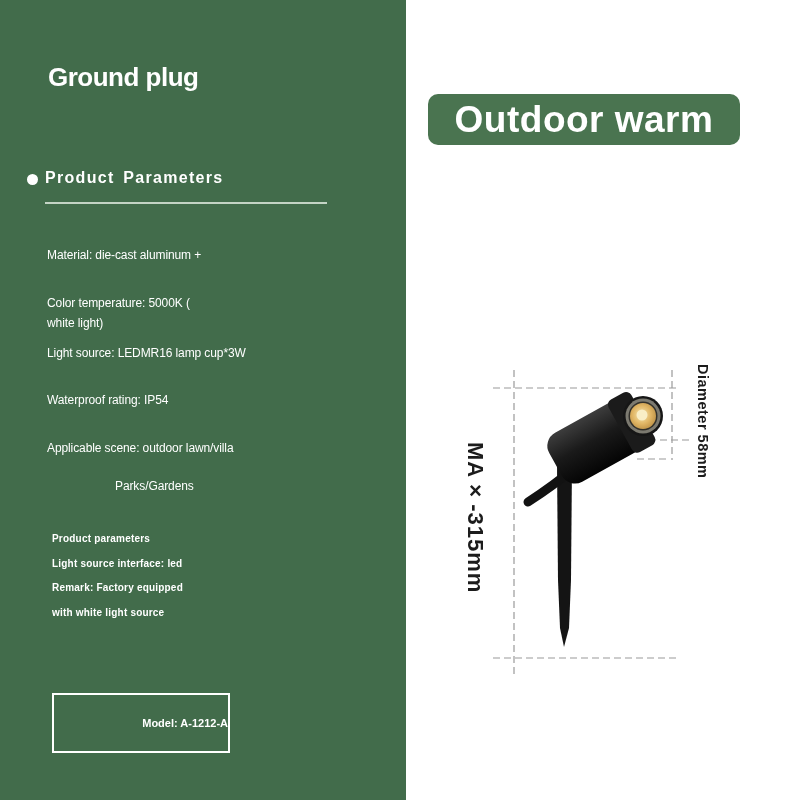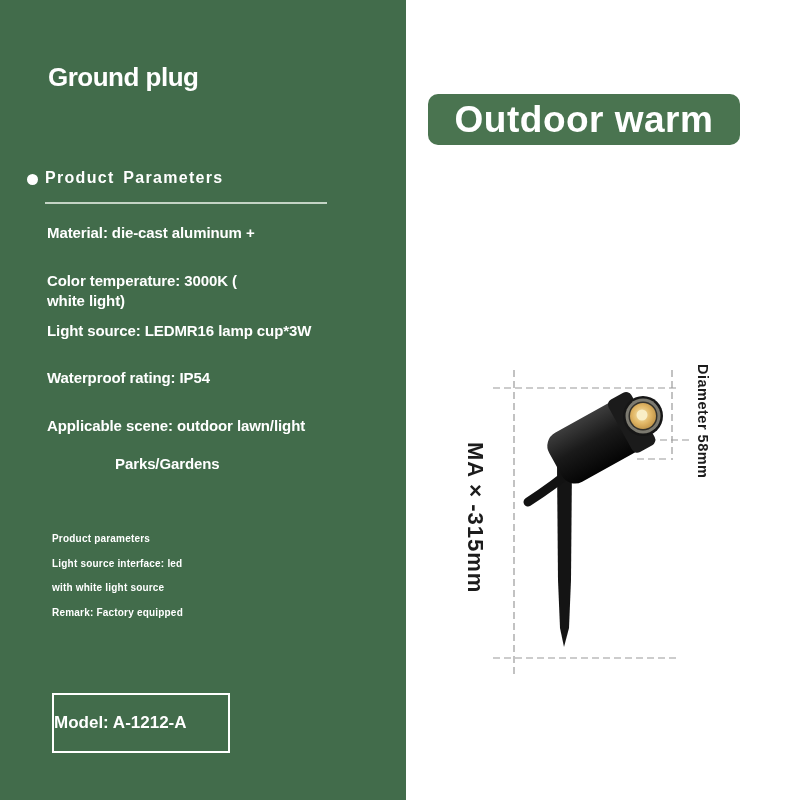--- a/index.html
+++ b/index.html
@@ -38,39 +38,39 @@
     position:absolute;left:18px;top:0;
     font-size:16px;font-weight:bold;letter-spacing:1.3px;word-spacing:3px;
     white-space:nowrap;
   }
   .underline{
     position:absolute;left:45px;top:202px;width:282px;height:2px;
     background:var(--underline);opacity:.85;
   }
   .spec{
     position:absolute;left:47px;width:275px;
-    font-size:15px;font-weight:bold;line-height:20px;
-    letter-spacing:-0.1px;white-space:nowrap;
+    font-size:12px;font-weight:normal;line-height:20px;
+    letter-spacing:-0.1px;white-space:nowrap;margin-top:22px;
   }
   .spec.s0{top:223px;}
   .spec.s1{top:271px;}
   .spec.s2{top:321px;}
   .spec.s3{top:368px;}
   .spec.s4{top:416px;}
   .spec.s5{top:454px;left:115px;}
   .notes{
     position:absolute;left:52px;top:533px;width:260px;
     font-size:10px;font-weight:bold;letter-spacing:.2px;
   }
   .notes .note{height:24.5px;white-space:nowrap;}
   .model-box{
     position:absolute;left:52px;top:693px;width:178px;height:60px;
     border:2px solid var(--text-white);
-    display:flex;align-items:center;justify-content:flex-start;
-    font-size:17px;font-weight:bold;white-space:nowrap;
+    display:flex;align-items:center;justify-content:flex-end;
+    font-size:11px;font-weight:bold;white-space:nowrap;
   }
   .badge{
     position:absolute;left:428px;top:94px;width:312px;height:51px;
     background:var(--badge-green);border-radius:10px;
     display:flex;align-items:center;justify-content:center;
     color:var(--text-white);font-size:37px;font-weight:bold;letter-spacing:.5px;
     white-space:nowrap;
   }
   .figure-svg{position:absolute;left:430px;top:340px;width:370px;height:350px;}
   .vlabel{
@@ -90,41 +90,41 @@
   <div class="section-row">
     <span class="bullet"></span>
     <span class="section-heading">Product Parameters</span>
   </div>
   <div class="underline"></div>
 
   <div class="spec s0">
     <div>Material: die-cast aluminum +</div>
   </div>
   <div class="spec s1">
-    <div>Color temperature: 3000K (</div>
+    <div>Color temperature: 5000K (</div>
     <div>white light)</div>
   </div>
   <div class="spec s2">
     <div>Light source: LEDMR16 lamp cup*3W</div>
   </div>
   <div class="spec s3">
     <div>Waterproof rating: IP54</div>
   </div>
   <div class="spec s4">
-    <div>Applicable scene: outdoor lawn/light</div>
+    <div>Applicable scene: outdoor lawn/villa</div>
   </div>
   <div class="spec s5">
     <div>Parks/Gardens</div>
   </div>
 
   <div class="notes">
     <div class="note">Product parameters</div>
     <div class="note">Light source interface: led</div>
+    <div class="note">Remark: Factory equipped</div>
     <div class="note">with white light source</div>
-    <div class="note">Remark: Factory equipped</div>
   </div>
 
   <div class="model-box">
     <span>Model: A-1212-A</span>
   </div>
 </div>
 
 <div class="badge">
   <span>Outdoor warm</span>
 </div>

